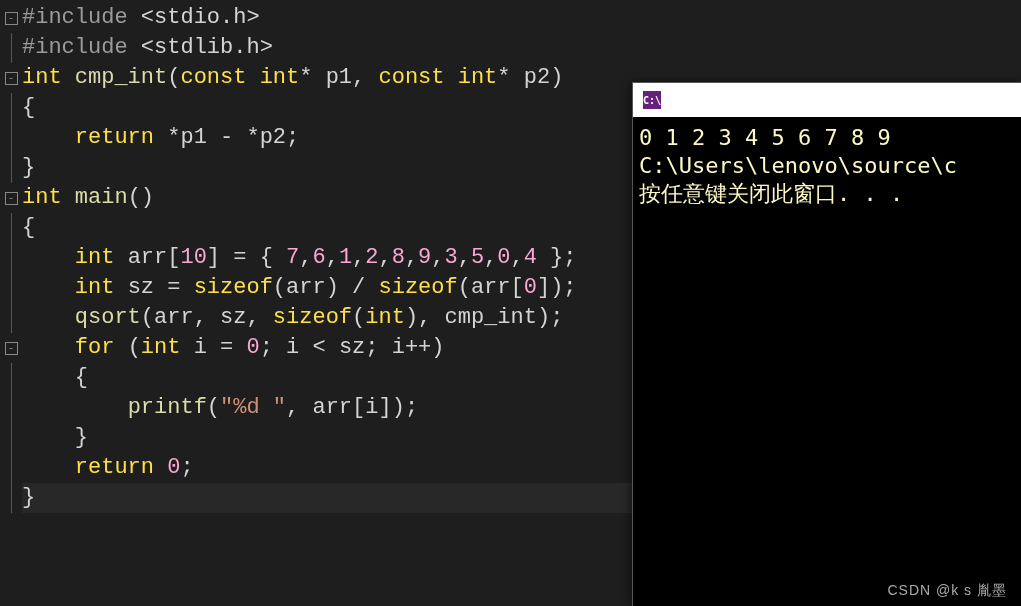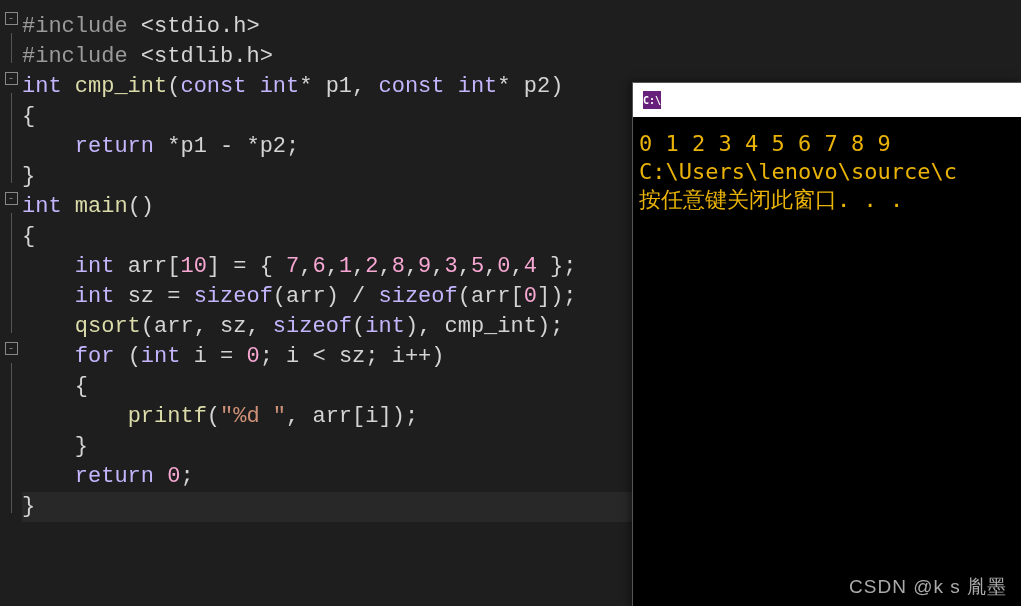--- a/index.html
+++ b/index.html
@@ -38,30 +38,30 @@
     cursor: pointer;
   }
   .gutter-row {
     height: 30px;
     display: flex;
     align-items: center;
     justify-content: center;
   }
   .code {
     flex: 1;
-    padding-top: 12px;
+    padding-top: 3px;
     font-size: 22px;
     line-height: 30px;
     white-space: pre;
     color: #d4d4d4;
   }
   .code-line { height: 30px; }
   .current-line { background: #282828; }
   .pp { color: #9b9b9b; }
-  .kw { color: #c4b5fd; }
+  .kw { color: #fde047; }
   .fn { color: #dcdcaa; }
   .num { color: #f9a8d4; }
   .str { color: #ce9178; }
   .op { color: #d4d4d4; }
   .id { color: #d4d4d4; }
   .paren { color: #d4d4d4; }
   .brace { color: #d4d4d4; }
 
   .console-window {
     position: absolute;
@@ -91,34 +91,34 @@
     margin-right: 8px;
     display: flex;
     align-items: center;
     justify-content: center;
     color: #fff;
     font-size: 10px;
     font-weight: bold;
     font-family: Consolas, monospace;
   }
   .console-body {
-    padding: 13px 6px;
-    color: #eab308;
+    padding: 7px 6px;
+    color: #fef9c3;
     font-family: "NSimSun", "SimSun", Consolas, monospace;
     font-size: 22px;
     line-height: 28px;
     white-space: pre;
   }
   .watermark {
     position: absolute;
     right: 14px;
     bottom: 6px;
     color: #aaa;
     font-family: "Microsoft YaHei", sans-serif;
-    font-size: 19px;
+    font-size: 14px;
     letter-spacing: 1px;
   }
 </style>
 </head>
 <body>
 
 <div class="editor">
   <div class="gutter" id="gutter">
       <div class="gutter-row">
         <div class="fold-box" style="margin-top: 0px;">-</div>

